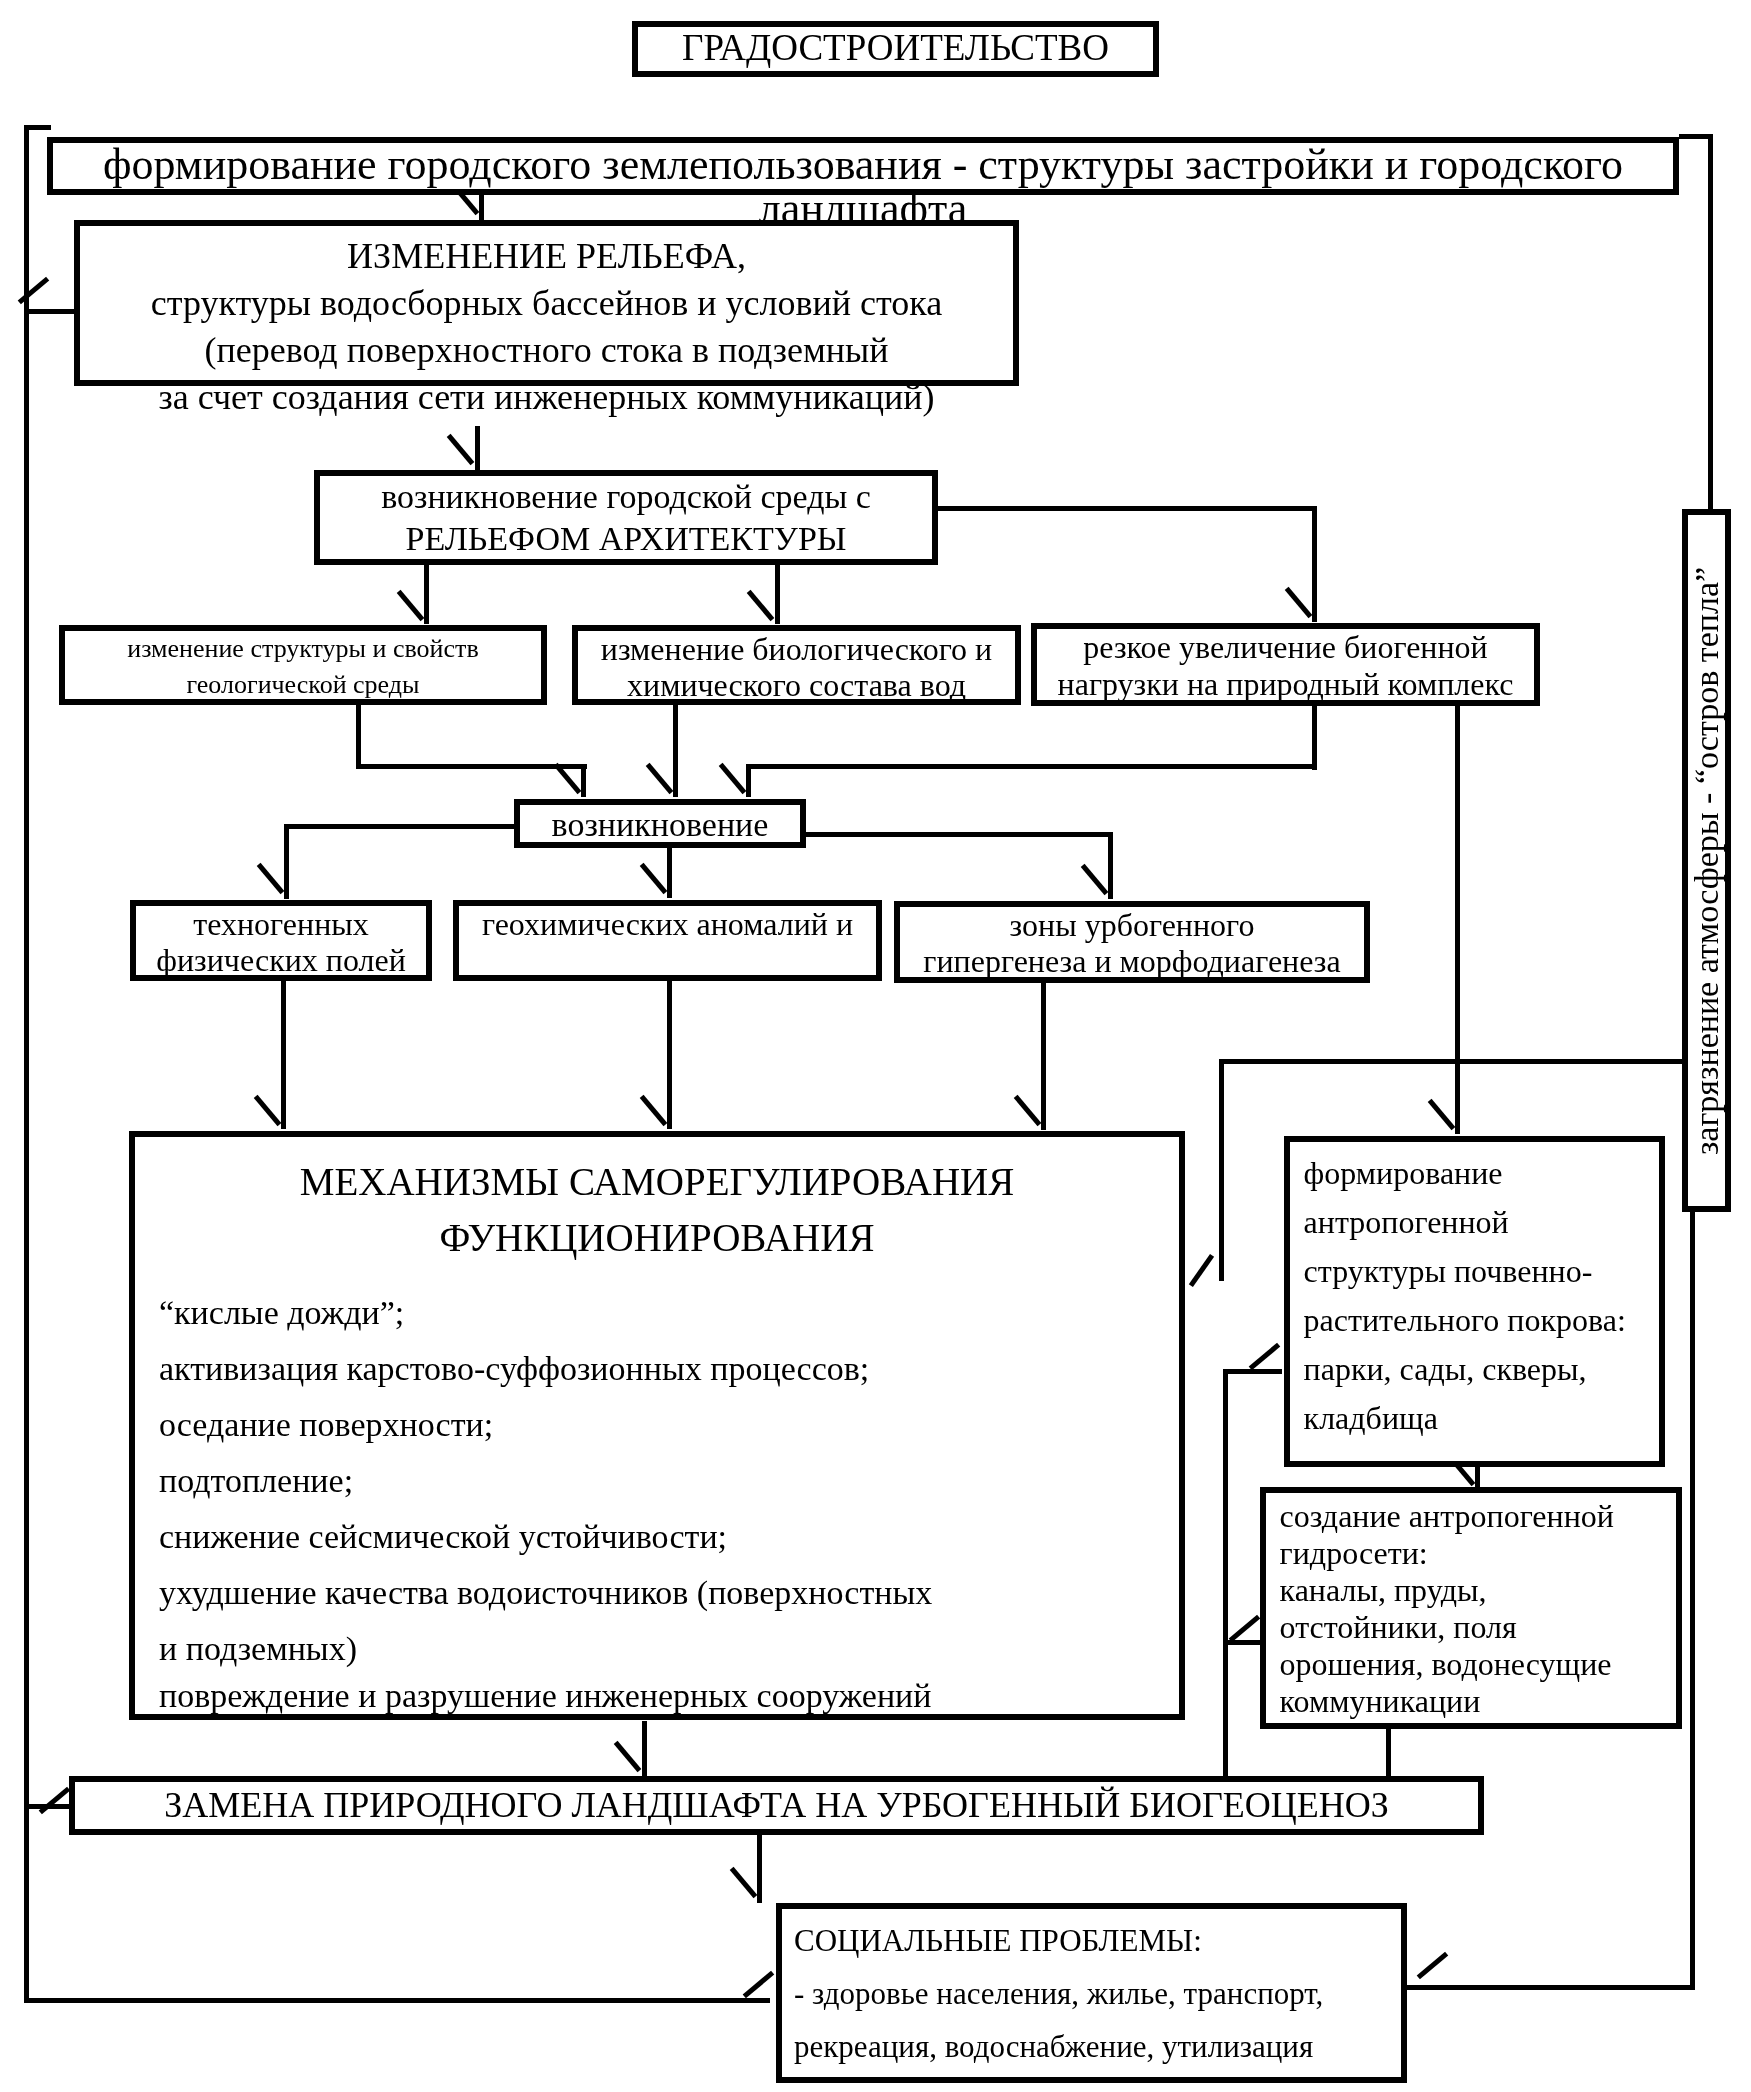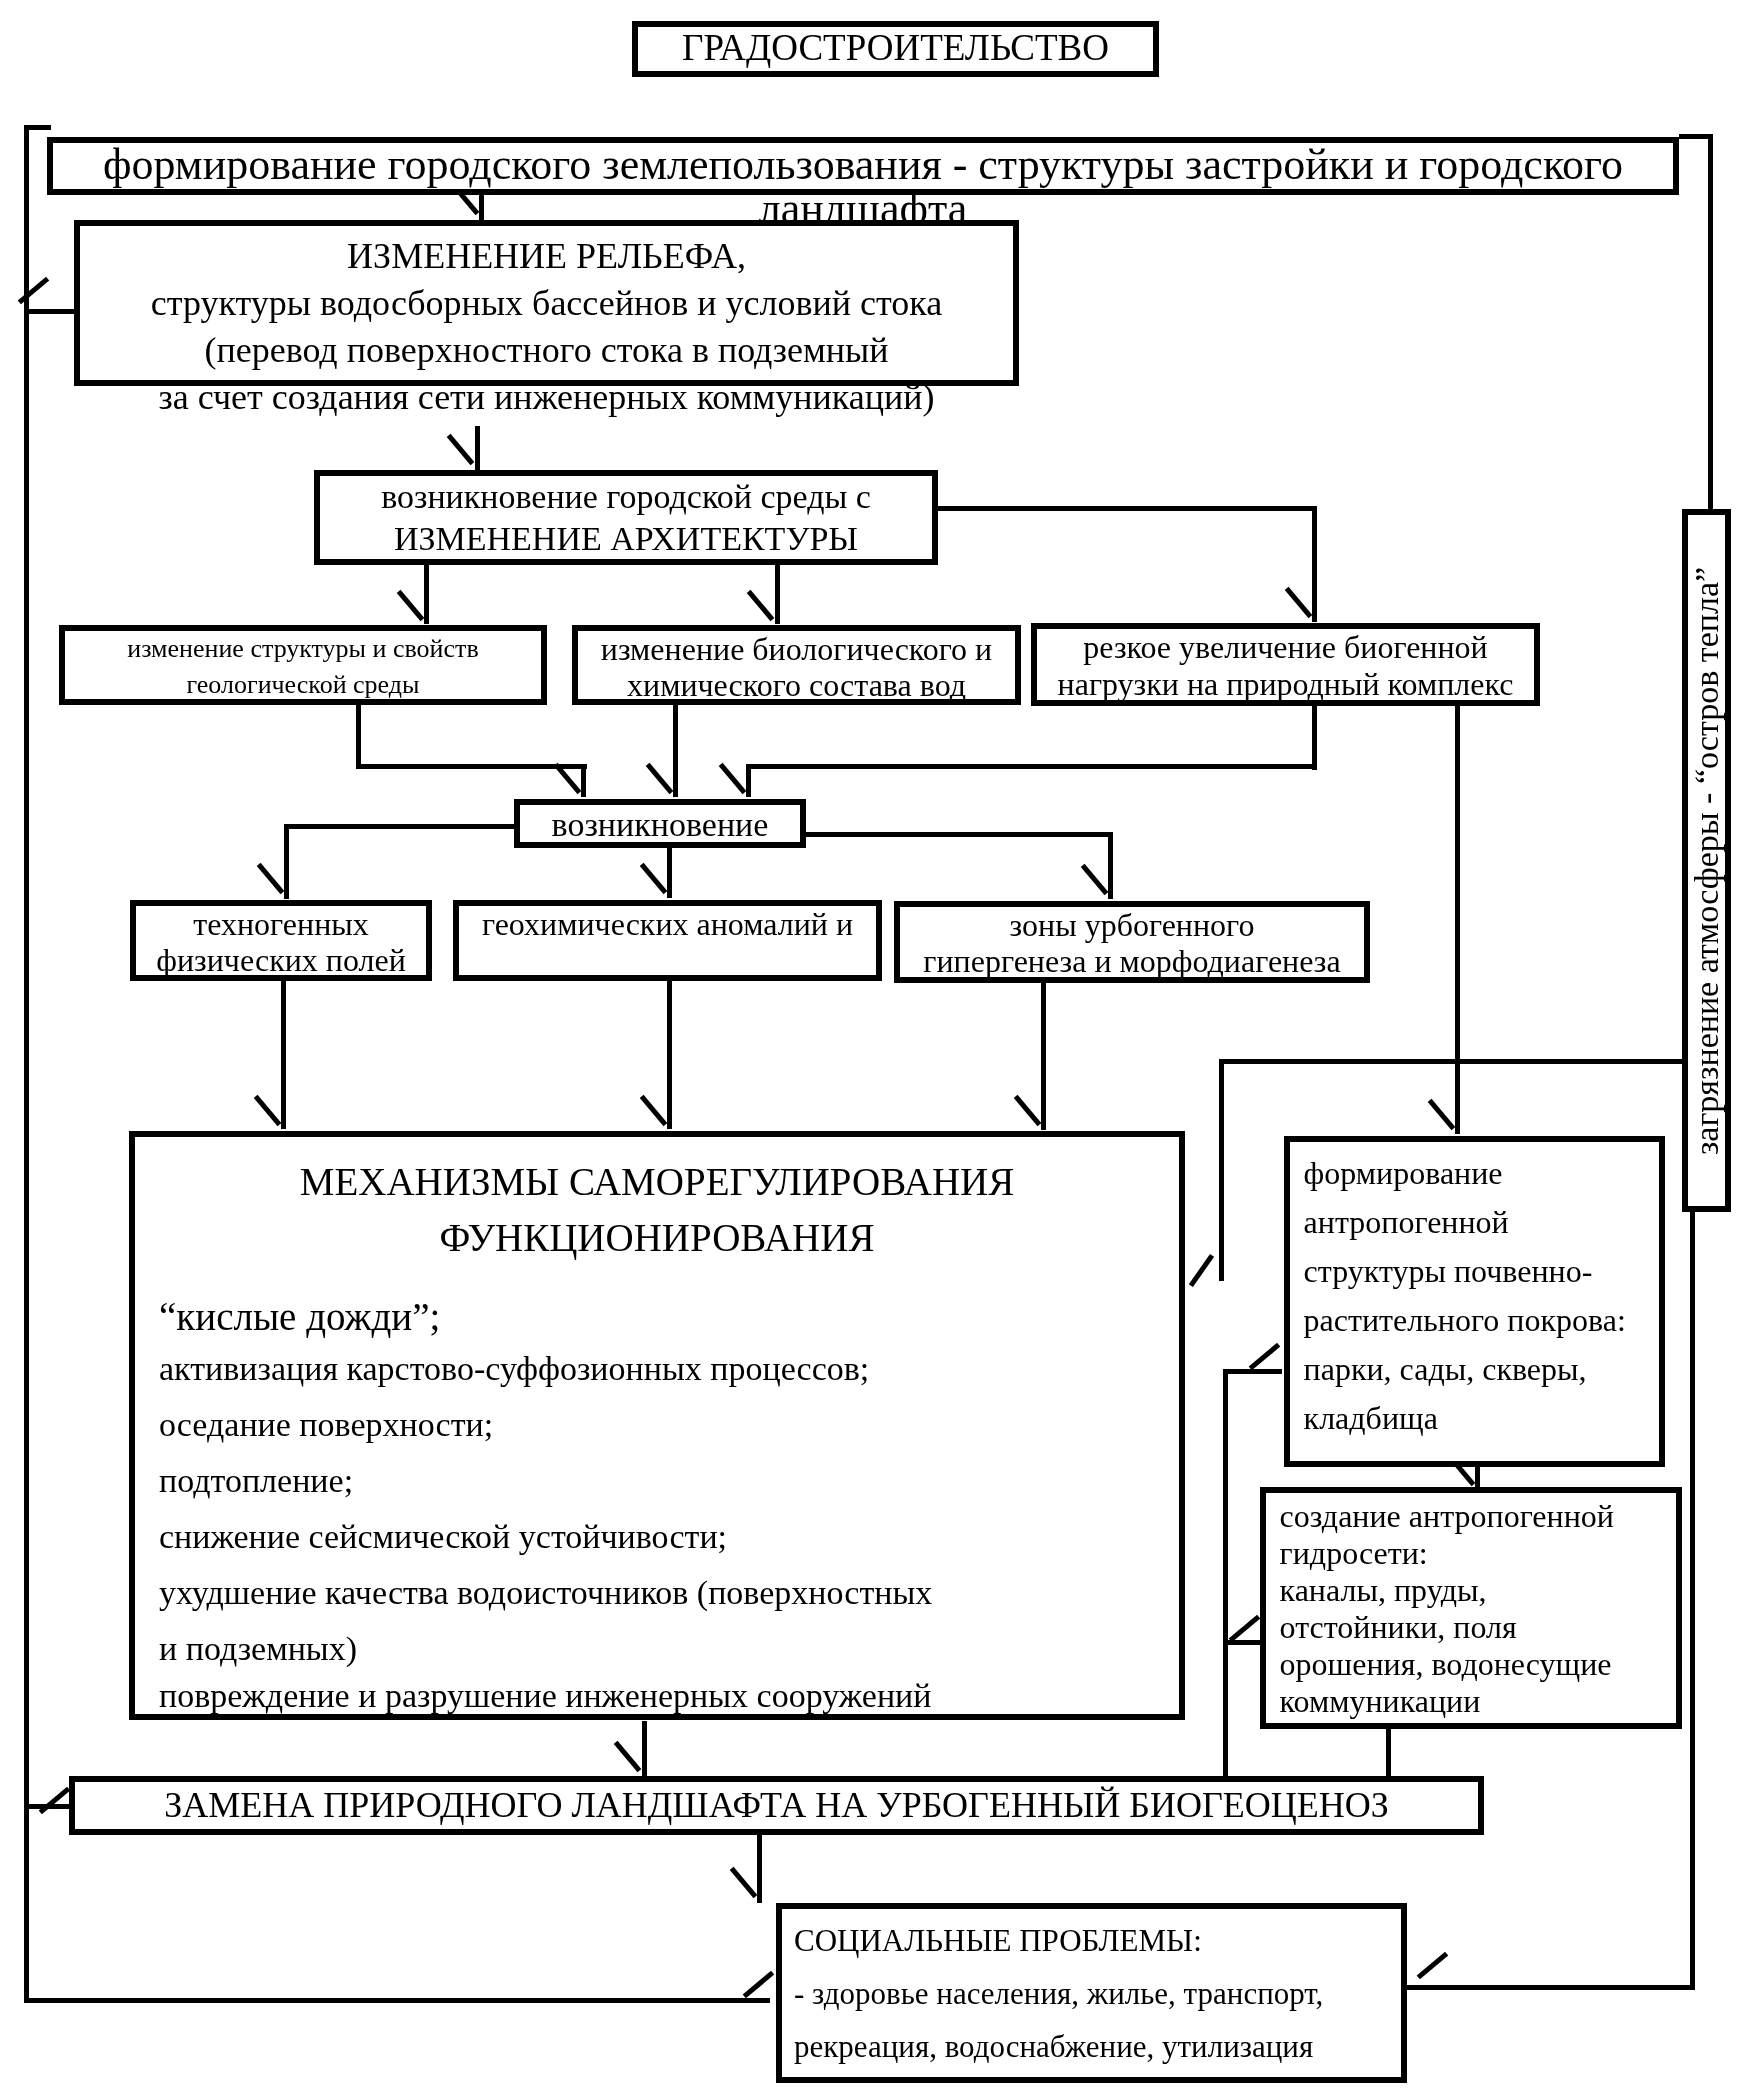--- a/index.html
+++ b/index.html
@@ -34,21 +34,21 @@
 
   <div class="box" style="left:74px;top:220px;width:945px;height:166px;font-size:36px;line-height:47px;padding-top:6.8px;">
     <div class="line">ИЗМЕНЕНИЕ РЕЛЬЕФА,</div>
     <div class="line">структуры водосборных бассейнов и условий стока</div>
     <div class="line">(перевод поверхностного стока в подземный</div>
     <div class="line">за счет создания сети инженерных коммуникаций)</div>
   </div>
 
   <div class="box" style="left:314px;top:470px;width:624px;height:95px;font-size:34px;line-height:42px;">
     <div class="line">возникновение городской среды с</div>
-    <div class="line">ИЗМЕНЕНИЕ АРХИТЕКТУРЫ</div>
+    <div class="line">РЕЛЬЕФОМ АРХИТЕКТУРЫ</div>
   </div>
 
   <div class="box" style="left:59px;top:625px;width:488px;height:80px;font-size:26px;line-height:36px;">
     <div class="line">изменение структуры и свойств</div>
     <div class="line">геологической среды</div>
   </div>
 
   <div class="box" style="left:572px;top:625px;width:449px;height:80px;font-size:32px;line-height:36px;">
     <div class="line">изменение биологического и</div>
     <div class="line">химического состава вод</div>
@@ -73,21 +73,21 @@
   </div>
 
   <div class="box" style="left:894px;top:901px;width:476px;height:82px;font-size:32px;line-height:36px;">
     <div class="line">зоны урбогенного</div>
     <div class="line">гипергенеза и морфодиагенеза</div>
   </div>
 
   <div class="box" style="left:129px;top:1131px;width:1056px;height:589px;text-align:center;">
     <div style="position:absolute;left:0;right:0;top:18.6px;font-size:39px;">МЕХАНИЗМЫ САМОРЕГУЛИРОВАНИЯ</div>
     <div style="position:absolute;left:0;right:0;top:75px;font-size:39px;">ФУНКЦИОНИРОВАНИЯ</div>
-    <div style="position:absolute;left:24px;top:154px;font-size:39px;">“кислые дожди”;</div>
+    <div style="position:absolute;left:24px;top:154px;font-size:34px;">“кислые дожди”;</div>
     <div style="position:absolute;left:24px;top:210px;font-size:34px;">активизация карстово-суффозионных процессов;</div>
     <div style="position:absolute;left:24px;top:266px;font-size:34px;">оседание поверхности;</div>
     <div style="position:absolute;left:24px;top:322px;font-size:34px;">подтопление;</div>
     <div style="position:absolute;left:24px;top:378px;font-size:34px;">снижение сейсмической устойчивости;</div>
     <div style="position:absolute;left:24px;top:434px;font-size:34px;">ухудшение качества водоисточников (поверхностных</div>
     <div style="position:absolute;left:24px;top:490px;font-size:34px;">и подземных)</div>
     <div style="position:absolute;left:24px;top:537px;font-size:34px;">повреждение и разрушение инженерных сооружений</div>
   </div>
 
   <div class="box left" style="left:1284px;top:1136px;width:381px;height:331px;font-size:32px;line-height:49px;padding:6.8px 0 0 13.6px;">

